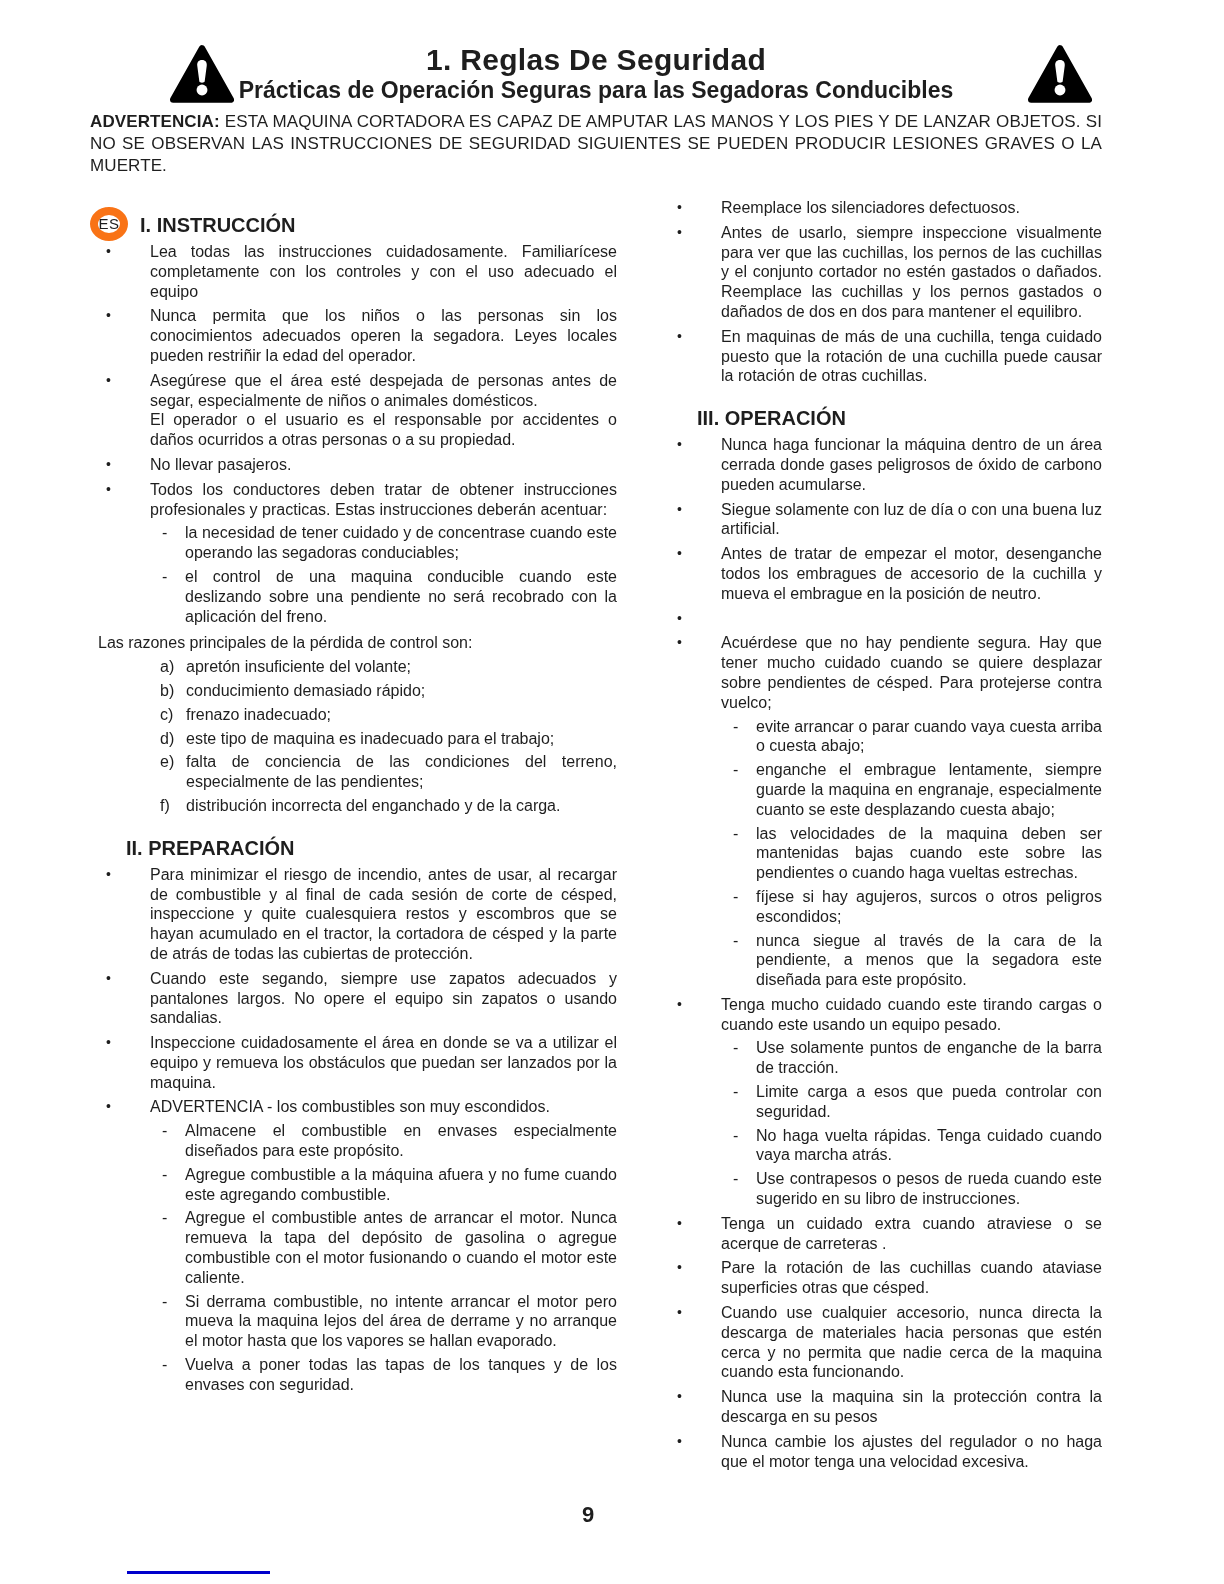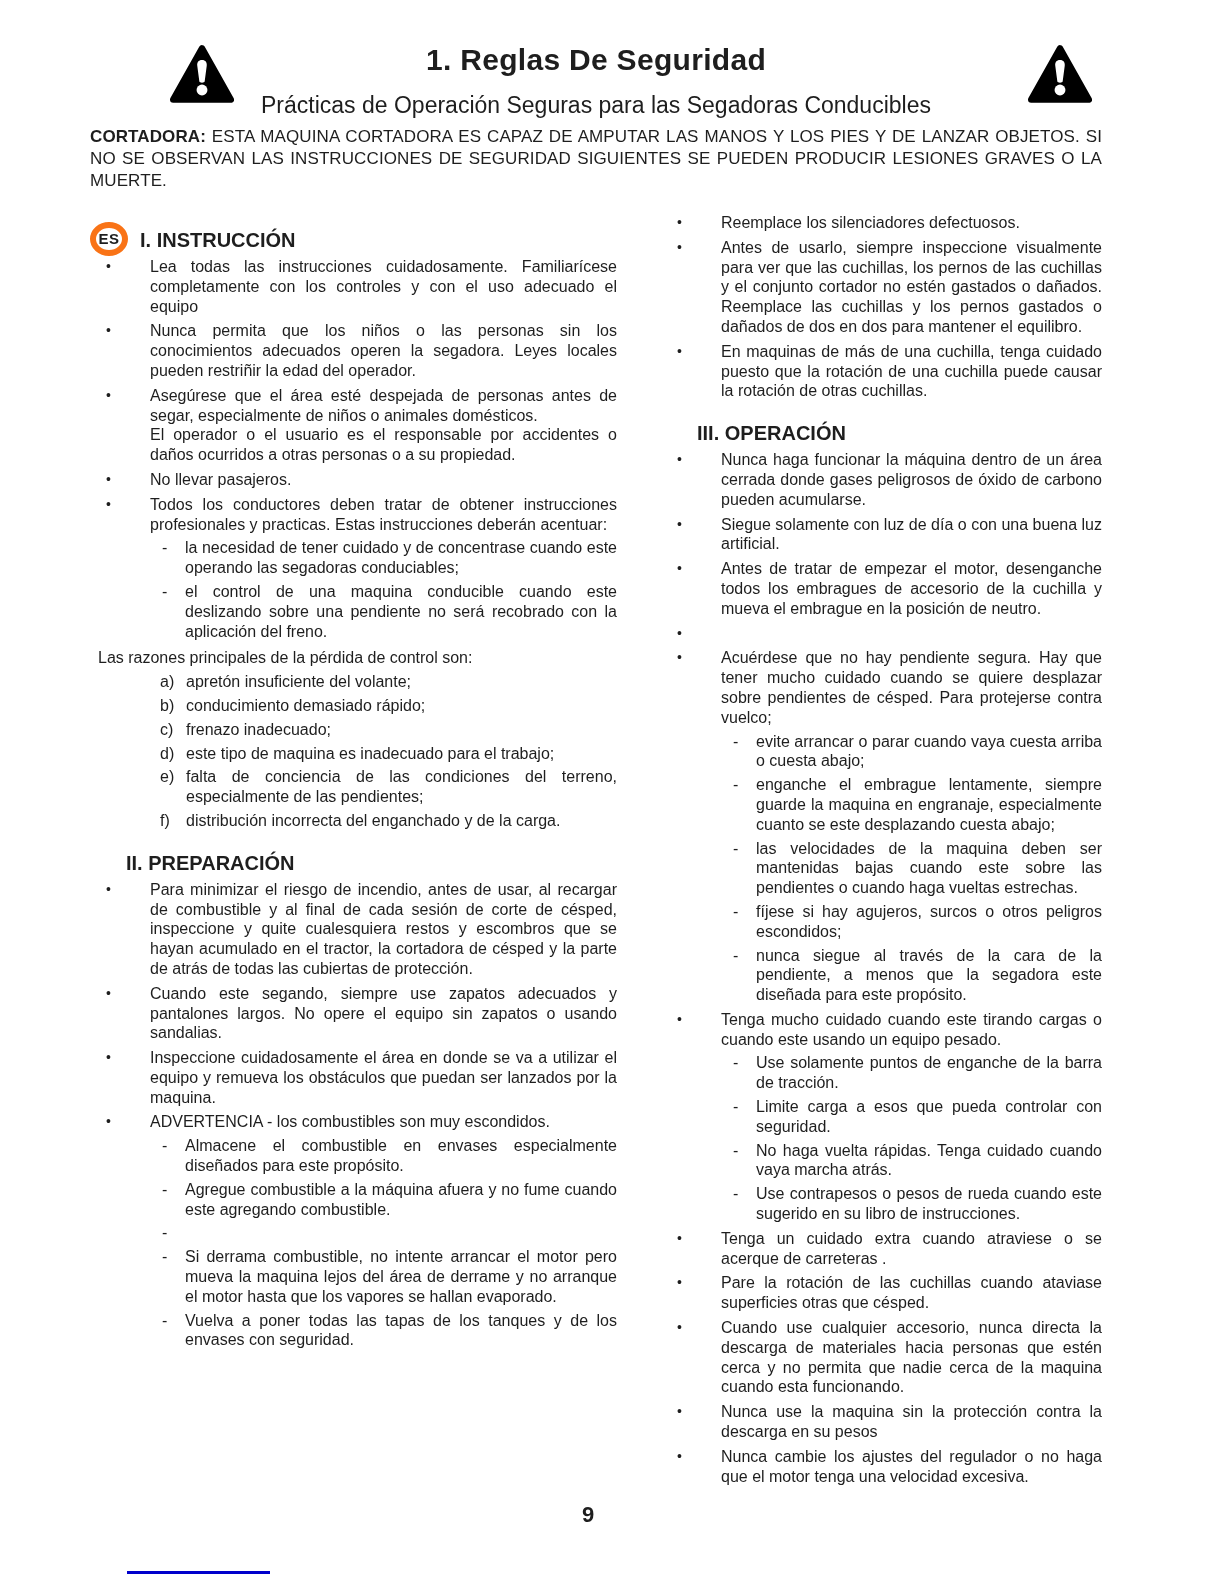--- a/index.html
+++ b/index.html
@@ -10,42 +10,42 @@
     color:#1e1e1e;
     font-family:"Liberation Sans", sans-serif;
     position:relative;
     overflow:hidden;
   }
   .page { position:relative; width:1176px; height:1584px; padding:44px 74px 0 90px; }
 
   
   header { position:relative; text-align:center; }
   .doc-title { font-size:30px; line-height:32px; margin:0; font-weight:bold; letter-spacing:.3px; }
-  .doc-subtitle { font-size:23px; line-height:26px; margin:16px 0 0; font-weight:normal; }
+  .doc-subtitle { font-size:23px; line-height:26px; margin:1px 0 0; font-weight:bold; }
   .tri { position:absolute; width:64px; height:60px; display:inline-block; }
   .tri svg { width:100%; height:100%; display:block; }   
   .tri-abs-l { position:absolute; left:170px; top:44px; }
   .tri-abs-r { position:absolute; left:1028px; top:44px; }
 
   .important { font-size:17px; line-height:22px; margin:8px 0 0; text-align:justify; letter-spacing:.1px; }
   .important strong { font-weight:bold; }
 
   
   .cols { display:flex; margin-top:16px; }
   .col-left  { width:527px; flex:none; }
   .col-right { flex:1; margin-left:44px; }
 
   .sec-heading { position:relative; font-size:20px; line-height:24px; font-weight:bold; margin:20px 0 5px; padding-left:36px; }
   .sec-heading.has-badge { padding-left:50px; }
   .badge {
     position:absolute; left:0; top:-6px;
     width:38px; height:34px;
-    border:6px solid #f97316; border-radius:50%;
+    border:8px solid #f97316; border-radius:50%;
     display:flex; align-items:center; justify-content:center;
-    font-size:15px; font-weight:bold; letter-spacing:.5px;
+    font-size:15px; font-weight:normal; letter-spacing:.5px;
   }
 
   .item { display:flex; margin-top:5px; font-size:16px; line-height:19.8px; }
   .item .txt { flex:1; text-align:justify; }
   .item.bullet { padding-left:16px; }
   .item.bullet .marker { width:44px; flex:none; font-size:14px; }
   .item.dash  { padding-left:72px; margin-top:4px; }
   .item.dash .marker { width:23px; flex:none; }
   .item.alpha { padding-left:70px; margin-top:4px; }
   .item.alpha .marker { width:26px; flex:none; }
@@ -74,21 +74,21 @@
       <path d="M50 24 C55.5 24 58 27.5 57.4 33 L54.2 57.5 C53.9 60.5 46.1 60.5 45.8 57.5 L42.6 33 C42 27.5 44.5 24 50 24 Z" fill="#fff"></path>
       <circle cx="50" cy="71" r="8.5" fill="#fff"></circle>
     </svg>
   </span>
 
   <header>
     <h1 class="doc-title">1. Reglas De Seguridad</h1>
     <h2 class="doc-subtitle">Prácticas de Operación Seguras para las Segadoras Conducibles</h2>
   </header>
 
-  <p class="important"><strong>CORTADORA:</strong><span> ESTA MAQUINA CORTADORA ES CAPAZ DE AMPUTAR LAS MANOS Y LOS PIES Y DE LANZAR OBJETOS. SI NO SE OBSERVAN LAS INSTRUCCIONES DE SEGURIDAD SIGUIENTES SE PUEDEN PRODUCIR LESIONES GRAVES O LA MUERTE.</span></p>
+  <p class="important"><strong>ADVERTENCIA:</strong><span> ESTA MAQUINA CORTADORA ES CAPAZ DE AMPUTAR LAS MANOS Y LOS PIES Y DE LANZAR OBJETOS. SI NO SE OBSERVAN LAS INSTRUCCIONES DE SEGURIDAD SIGUIENTES SE PUEDEN PRODUCIR LESIONES GRAVES O LA MUERTE.</span></p>
 
   <main class="cols">
     <section class="col-left">
         <h3 class="sec-heading has-badge"><span class="badge">ES</span><span class="sec-heading-text">I. INSTRUCCIÓN</span></h3>
         <div class="item bullet">
           <span class="marker">•</span>
           <div class="txt">Lea todas las instrucciones cuidadosamente. Familiarícese completamente con los controles y con el uso adecuado el equipo</div>
         </div>
         <div class="item bullet">
           <span class="marker">•</span>
@@ -164,20 +164,21 @@
         <div class="item dash">
           <span class="marker">-</span>
           <div class="txt">Almacene el combustible en envases especialmente diseñados para este propósito.</div>
         </div>
         <div class="item dash">
           <span class="marker">-</span>
           <div class="txt">Agregue combustible a la máquina afuera y no fume cuando este agregando combustible.</div>
         </div>
         <div class="item dash">
           <span class="marker">-</span>
+          <div class="txt">Agregue el combustible antes de arrancar el motor. Nunca remueva la tapa del depósito de gasolina o agregue combustible con el motor fusionando o cuando el motor este caliente.</div>
         </div>
         <div class="item dash">
           <span class="marker">-</span>
           <div class="txt">Si derrama combustible, no intente arrancar el motor pero mueva la maquina lejos del área de derrame y no arranque el motor hasta que los vapores se hallan evaporado.</div>
         </div>
         <div class="item dash">
           <span class="marker">-</span>
           <div class="txt">Vuelva a poner todas las tapas de los tanques y de los envases con seguridad.</div>
         </div>
       </section>

